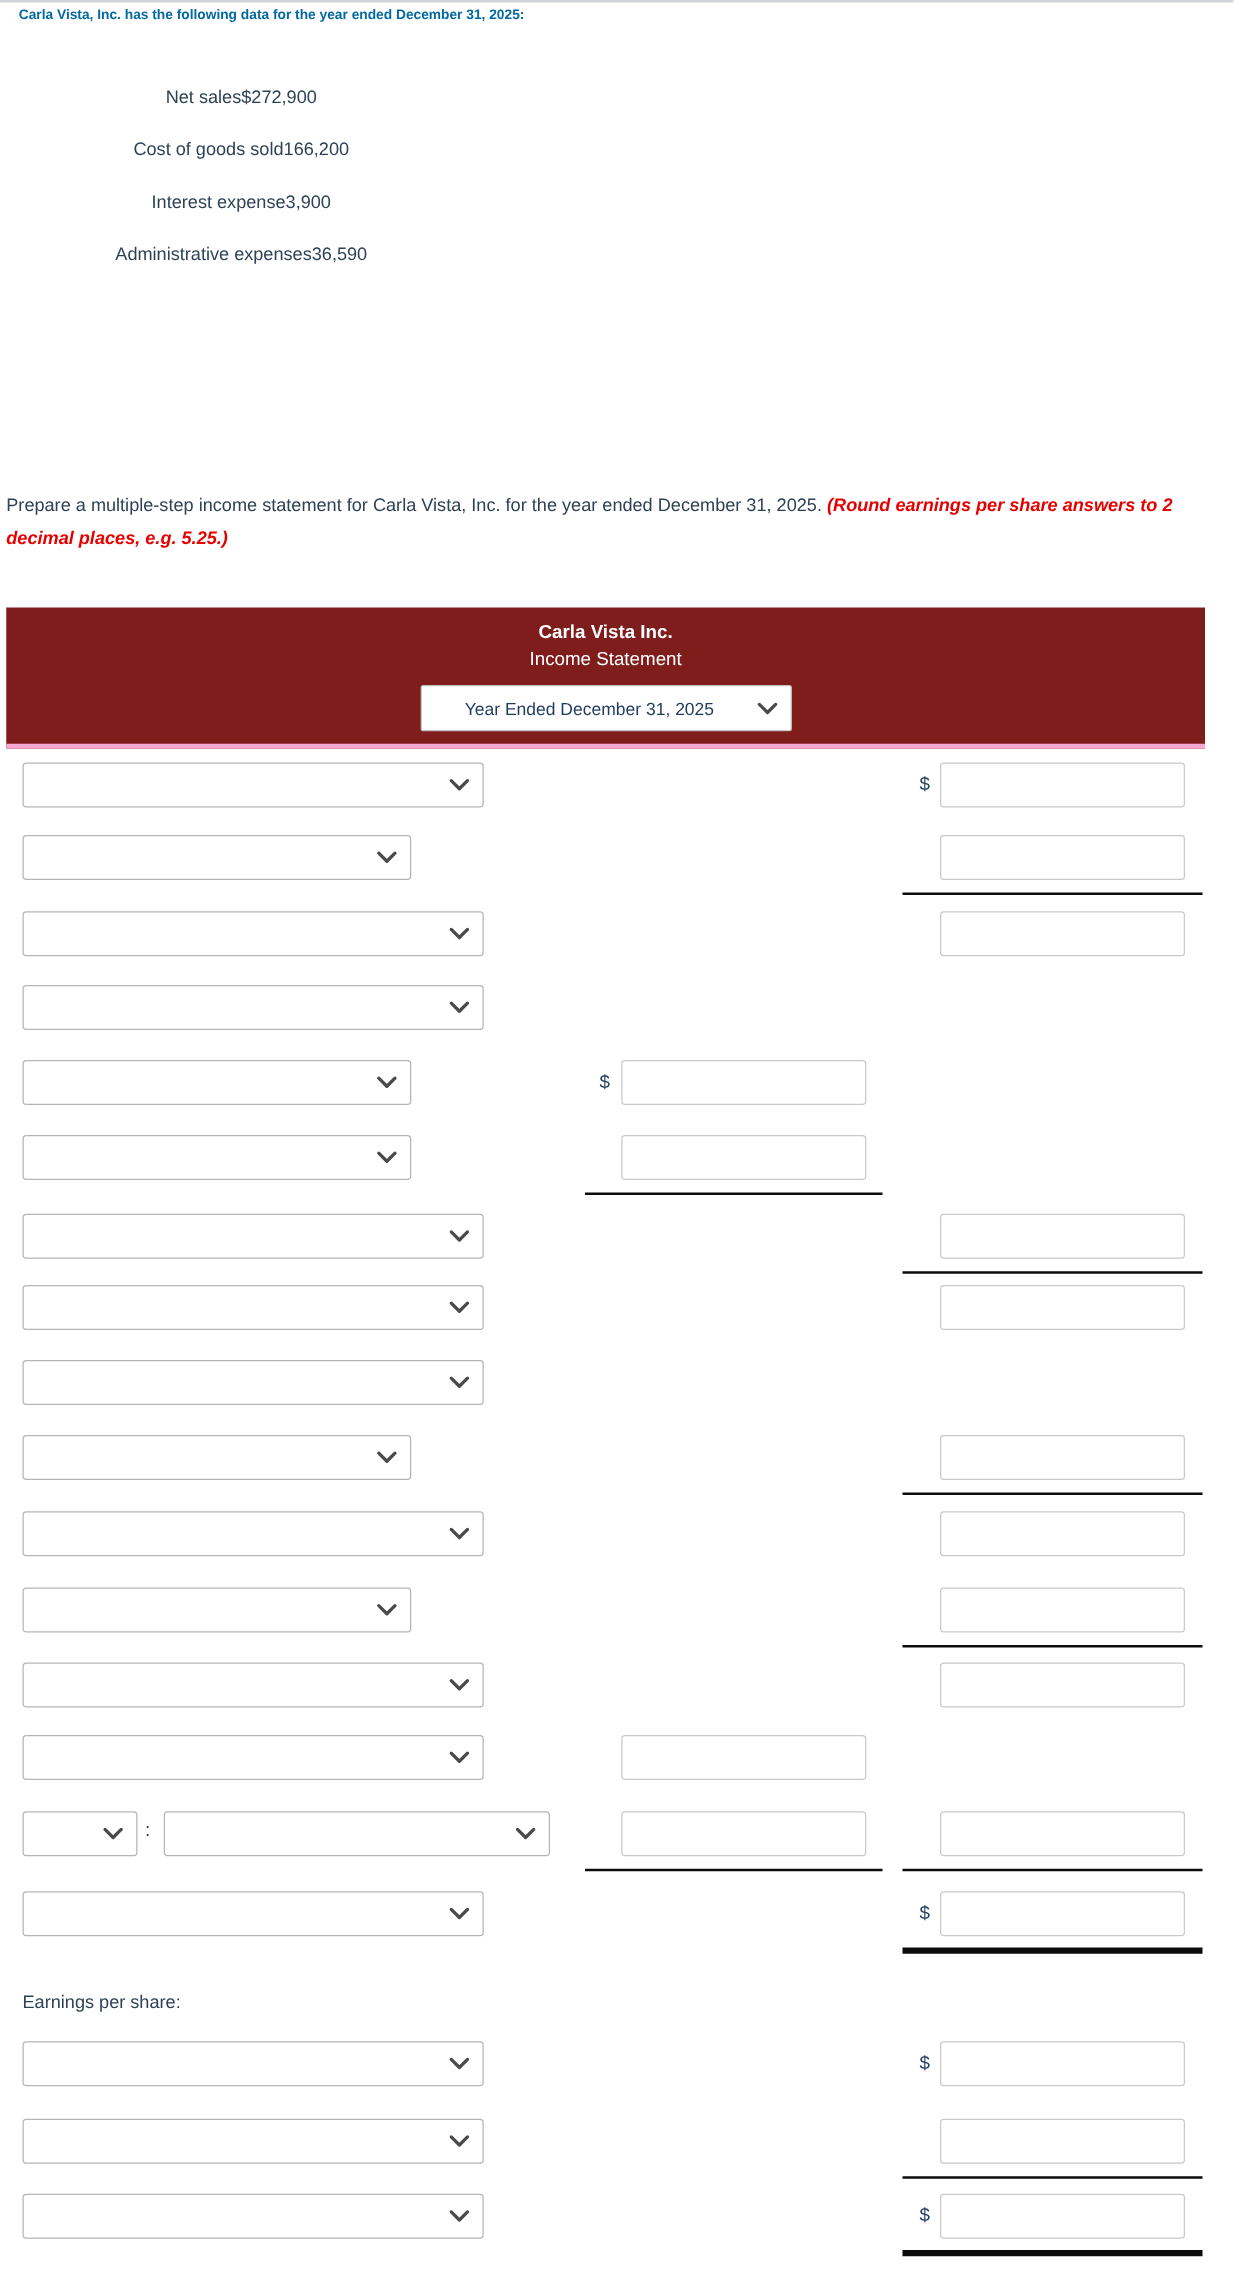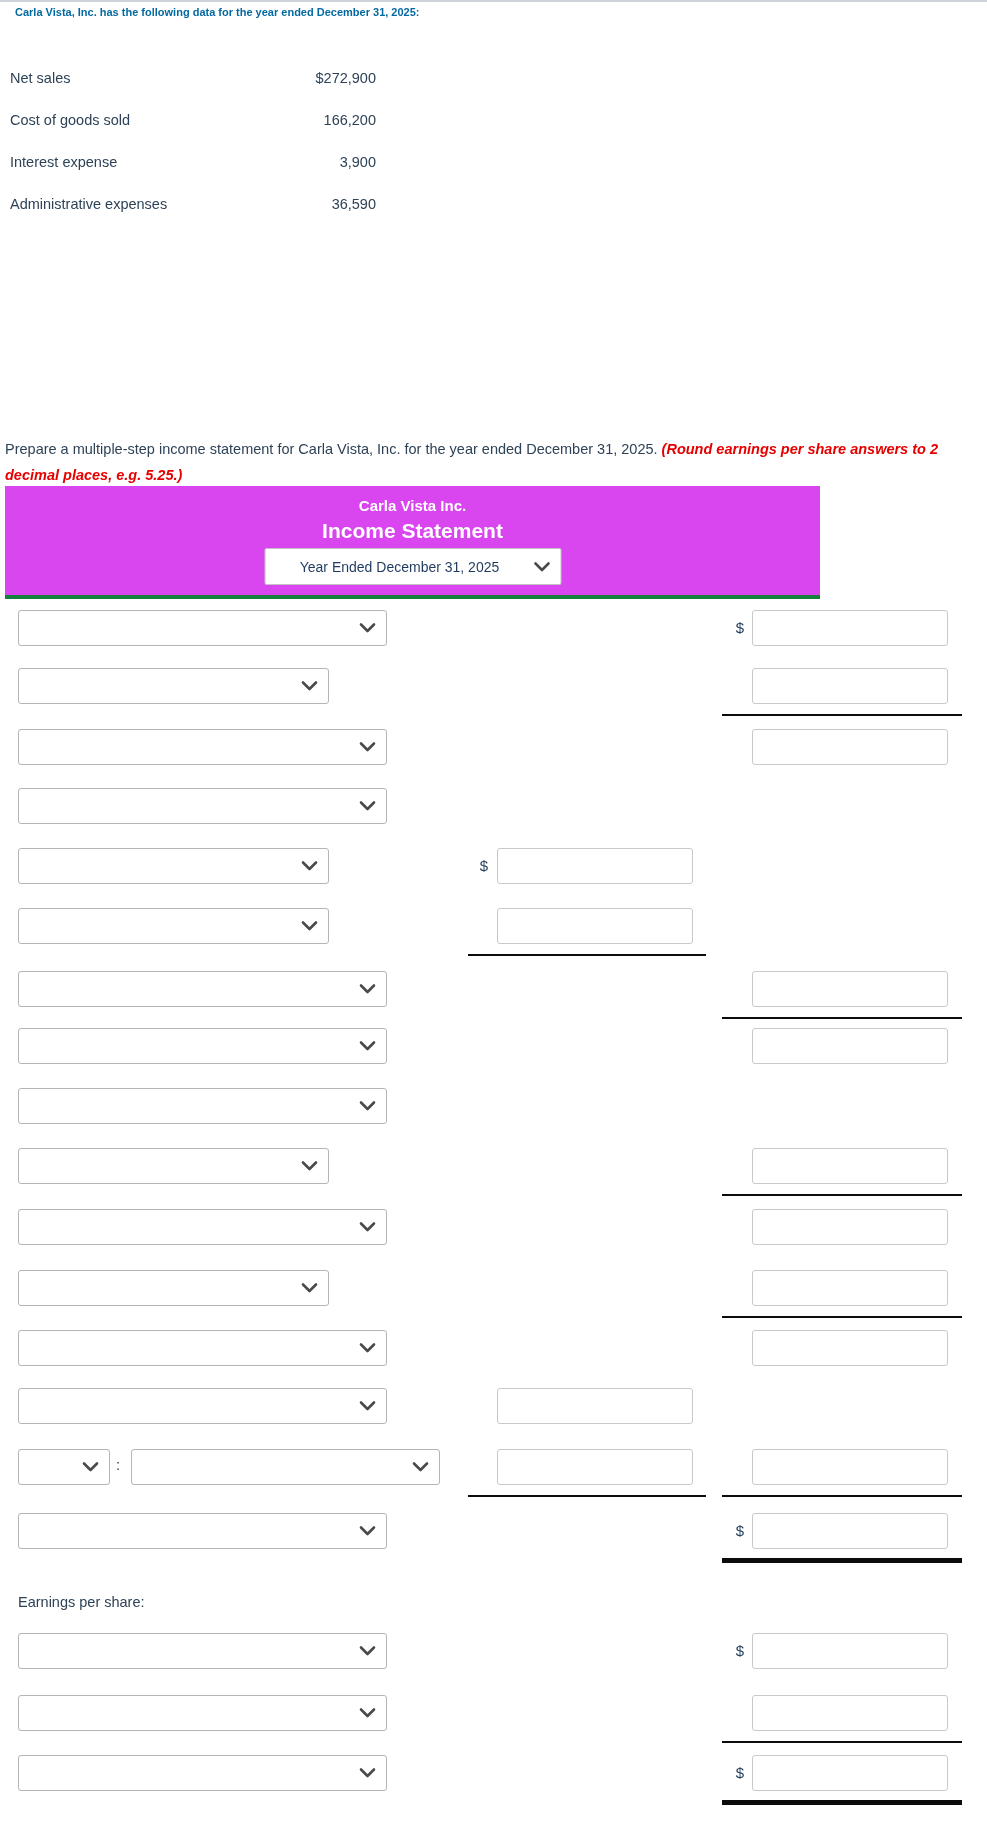--- a/index.html
+++ b/index.html
@@ -3,31 +3,31 @@
 <meta charset="utf-8">
 <style>
   html,body { margin:0; padding:0; background:#ffffff; }
   .page {
     position:relative; width:987px; height:1837px; overflow:hidden;
     font-family:"Liberation Sans", sans-serif; color:#2e4257; background:#fff;
   }
   .top-line { position:absolute; top:0; left:0; width:987px; height:2px; background:#cdd3d8; }
   .intro { position:absolute; left:15px; top:6px; font-size:11px; font-weight:bold; color:#0369a1; }
   .facts { position:absolute; left:10px; top:70px; width:366px; }
-  .fact-row { display:flex; justify-content:space-between; height:42px; font-size:14.5px; }
+  .fact-row { display:flex; justify-content:center; height:42px; font-size:14.5px; }
   .para { position:absolute; left:5px; font-size:14.5px; line-height:26px; width:982px; }
   .para-shares { top:366px; }
-  .para-instr { top:436px; }
+  .para-instr { top:392px; }
   .red-em { color:#e60000; font-weight:bold; font-style:italic; }
   .stmt-header {
-    position:absolute; left:5px; top:486px; width:815px; height:109px;
-    background:#d946ef; border-bottom:4px solid #15803d; text-align:center; color:#ffffff;
+    position:absolute; left:5px; top:486px; width:959px; height:109px;
+    background:#7f1d1d; border-bottom:4px solid #f9a8d4; text-align:center; color:#ffffff;
   }
   .stmt-company { padding-top:11px; font-size:15px; font-weight:bold; }
-  .stmt-title { padding-top:5px; font-size:21px; font-weight:bold; }
+  .stmt-title { padding-top:5px; font-size:15px; font-weight:normal; }
   .hdr-dd {
     position:absolute; left:50%; transform:translateX(-50%); top:62px;
     width:297px; height:37px; background:#fff; border:1px solid #c2c2c2; border-radius:2px;
     color:#1f3a5f; font-size:14px; line-height:36px; text-align:center; cursor:pointer;
     box-sizing:border-box;
   }
   .hdr-dd .dd-label { display:inline-block; padding-right:26px; }
   .chev { position:absolute; right:10px; top:50%; transform:translateY(-50%); line-height:0; }
   .dd {
     position:absolute; height:36px; background:#fff; border:1px solid #b5b5b5;

